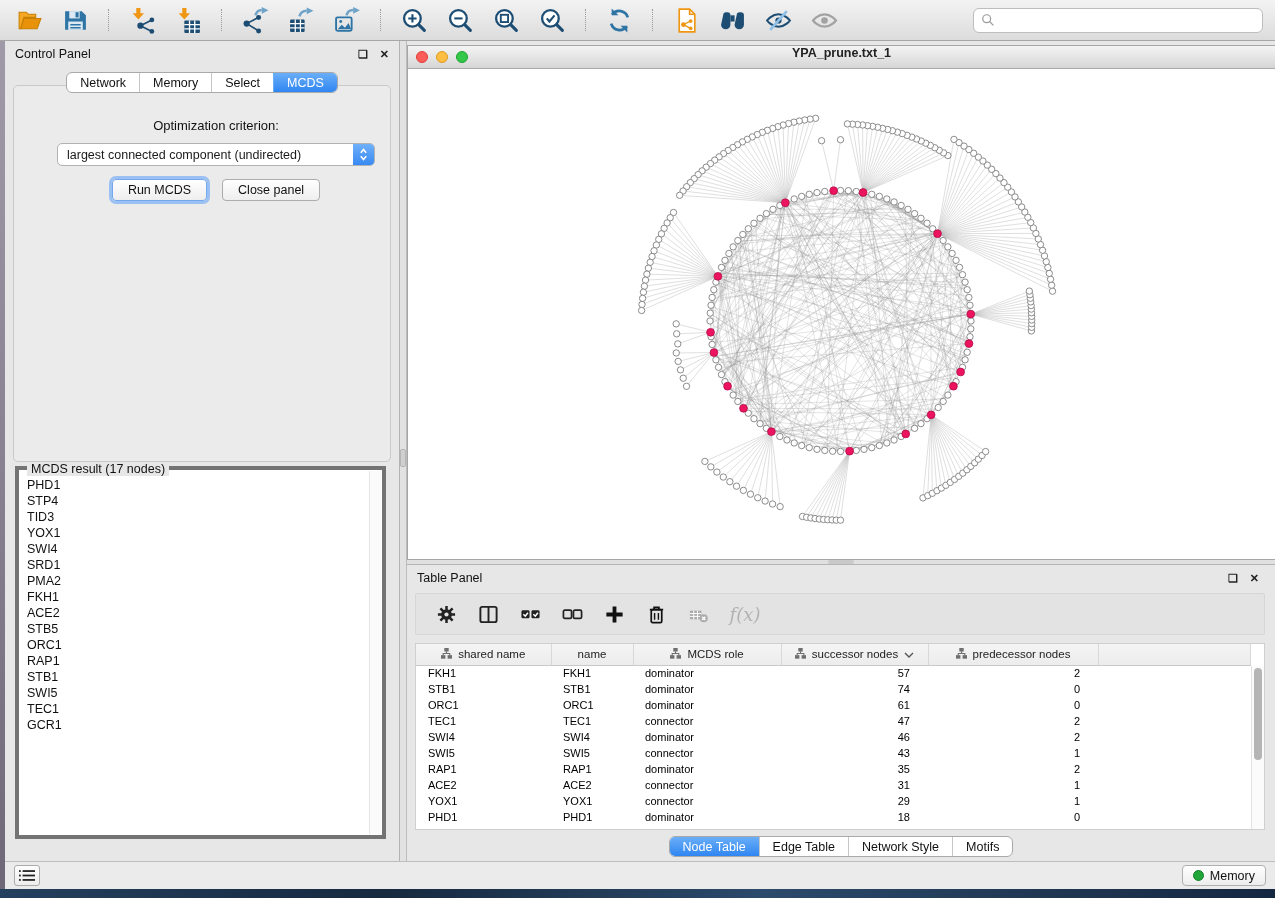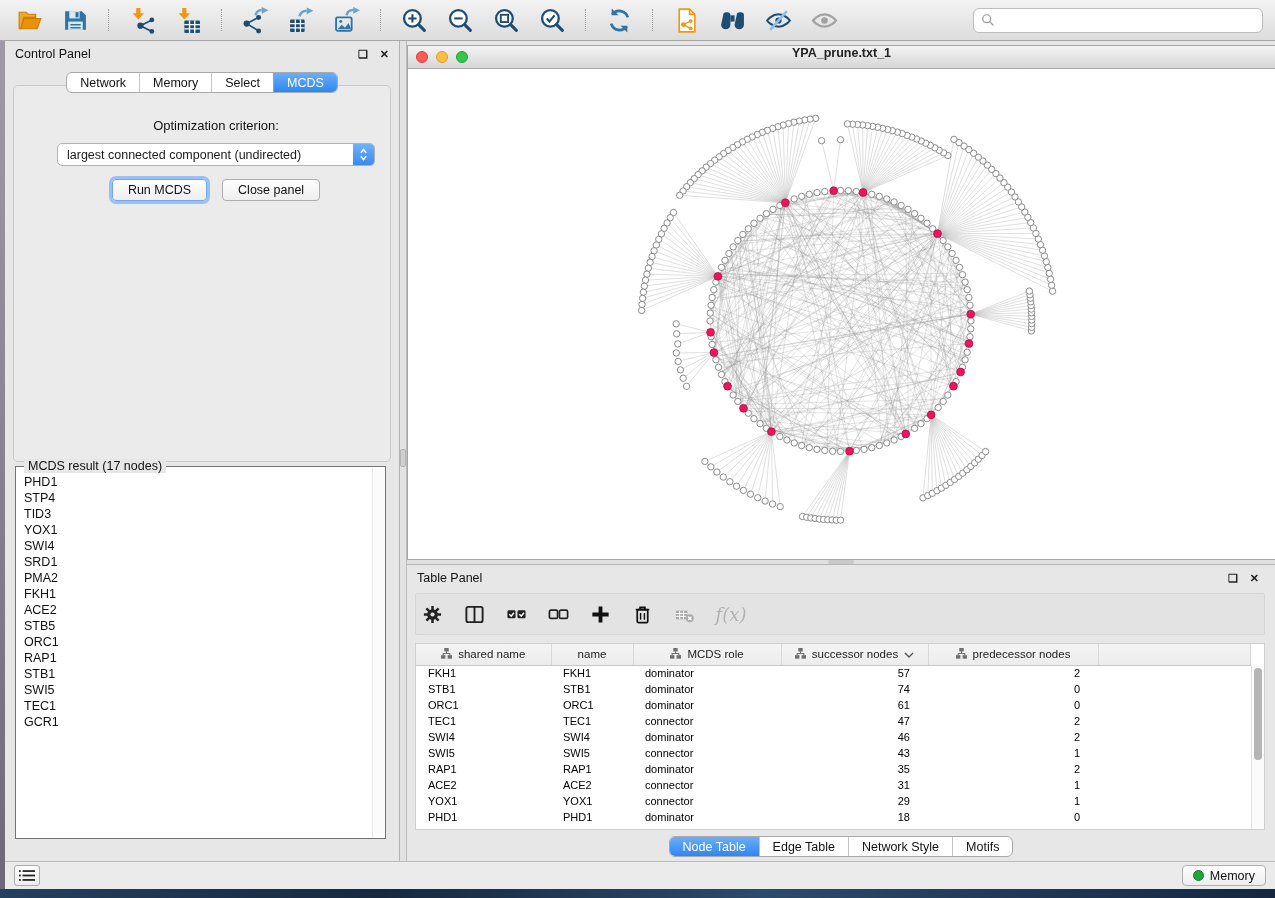--- a/index.html
+++ b/index.html
@@ -42,21 +42,21 @@
   .opt-label { margin-top:32px; text-align:center; font-size:13px; color:#111; }
   .mac-select { width:318px; height:23px; margin:10px auto 0; background:#fff; border:1px solid #b2b2b2;
     border-radius:5px; display:flex; align-items:center; font-size:12.5px; padding-left:9px; overflow:hidden; }
   .sel-arrows { margin-left:auto; width:21px; height:23px; flex:none;
     background:linear-gradient(#72b2fa,#3588f2); display:flex; align-items:center; justify-content:center; }
   .btn-row { margin-top:13px; display:flex; justify-content:center; gap:15px; }
   .mac-btn { height:22px; padding:0 15px; border:1px solid #adadad; border-radius:4px;
     background:linear-gradient(#ffffff,#eeeeee); font-size:12.5px; font-family:inherit; color:#111; }
   .mac-btn.focus-ring { box-shadow:0 0 0 3px rgba(101,164,248,.6); border-color:#74a8ec; }
   #result-box { position:absolute; left:10px; right:13px; top:425px; height:373px;
-    background:#fff; border:1px solid #737373; }
+    background:#fff; border:4px solid #737373; }
   #result-legend { position:absolute; top:-8px; left:8px; background:#e7e7e7; padding:0 4px; font-size:12.5px; color:#111; }
   #mcds-list { position:absolute; inset:2px 14px 2px 2px; overflow:hidden; padding:5px 6px; }
   .mcds-item { font-size:12.5px; line-height:16px; color:#111; }
   .vtrack { position:absolute; top:1px; bottom:1px; right:1px; width:12px; background:#fbfbfb; border-left:1px solid #e6e6e6; }
 
   
   #v-splitter { position:absolute; left:400px; top:41px; width:7px; bottom:36px; background:#e2e2e2; border-right:1px solid #bcbcbc; }
   #v-grip { position:absolute; top:408px; left:0; width:6px; height:18px; background:#cfcfcf; border:1px solid #b5b5b5; border-radius:2px; }
   #right-area { position:absolute; left:407px; top:41px; right:0; bottom:36px; background:#e7e7e7; }
 
@@ -70,21 +70,21 @@
   .tl.green { background:#34c84a; border:1px solid #1da32f; }
   #net-canvas { position:absolute; left:0; right:0; top:23px; bottom:0; background:#fff; }
   #graph-svg { width:100%; height:100%; display:block; }
 
   #h-splitter { position:absolute; left:0; right:0; top:519px; height:4px; background:#e0e0e0; }
   #h-grip { position:absolute; left:50%; top:0; width:26px; height:4px; margin-left:-13px; background:#c9c9c9; border-radius:2px; }
 
   
   #table-panel { position:absolute; left:0; right:0; top:523px; bottom:0; background:#e7e7e7; border-top:1px solid #b5b5b5; }
   #tp-toolbar { position:absolute; left:8px; right:10px; top:28px; height:42px; background:#e3e3e3;
-    border:1px solid #d6d6d6; border-radius:2px; display:flex; align-items:center; gap:10px; }
+    border:1px solid #d6d6d6; border-radius:2px; display:flex; align-items:center; padding-left:14px; gap:10px; }
   .tp-btn { width:32px; height:32px; display:flex; align-items:center; justify-content:center; }
   .tp-btn svg { width:21px; height:21px; }
   .fx { font-family:"DejaVu Serif", serif; font-style:italic; font-size:18px; color:#b2b2b2; padding-left:2px; }
   #table-wrap { position:absolute; left:8px; right:10px; top:78px; bottom:32px; background:#fff;
     border:1px solid #cfcfcf; overflow:hidden; }
   #tbl { border-collapse:collapse; width:calc(100% - 13px); table-layout:fixed; }
   #tbl th { height:21px; background:linear-gradient(#f4f4f4,#ececec); border-bottom:1px solid #c9c9c9;
     border-right:1px solid #d8d8d8; font-size:11.5px; font-weight:normal; color:#222; padding:0 4px; white-space:nowrap; overflow:hidden; }
   #tbl th .thc { display:flex; align-items:center; justify-content:center; gap:6px; }
   #tbl td { height:16px; font-size:11px; color:#000; padding:0 4px; white-space:nowrap; }

